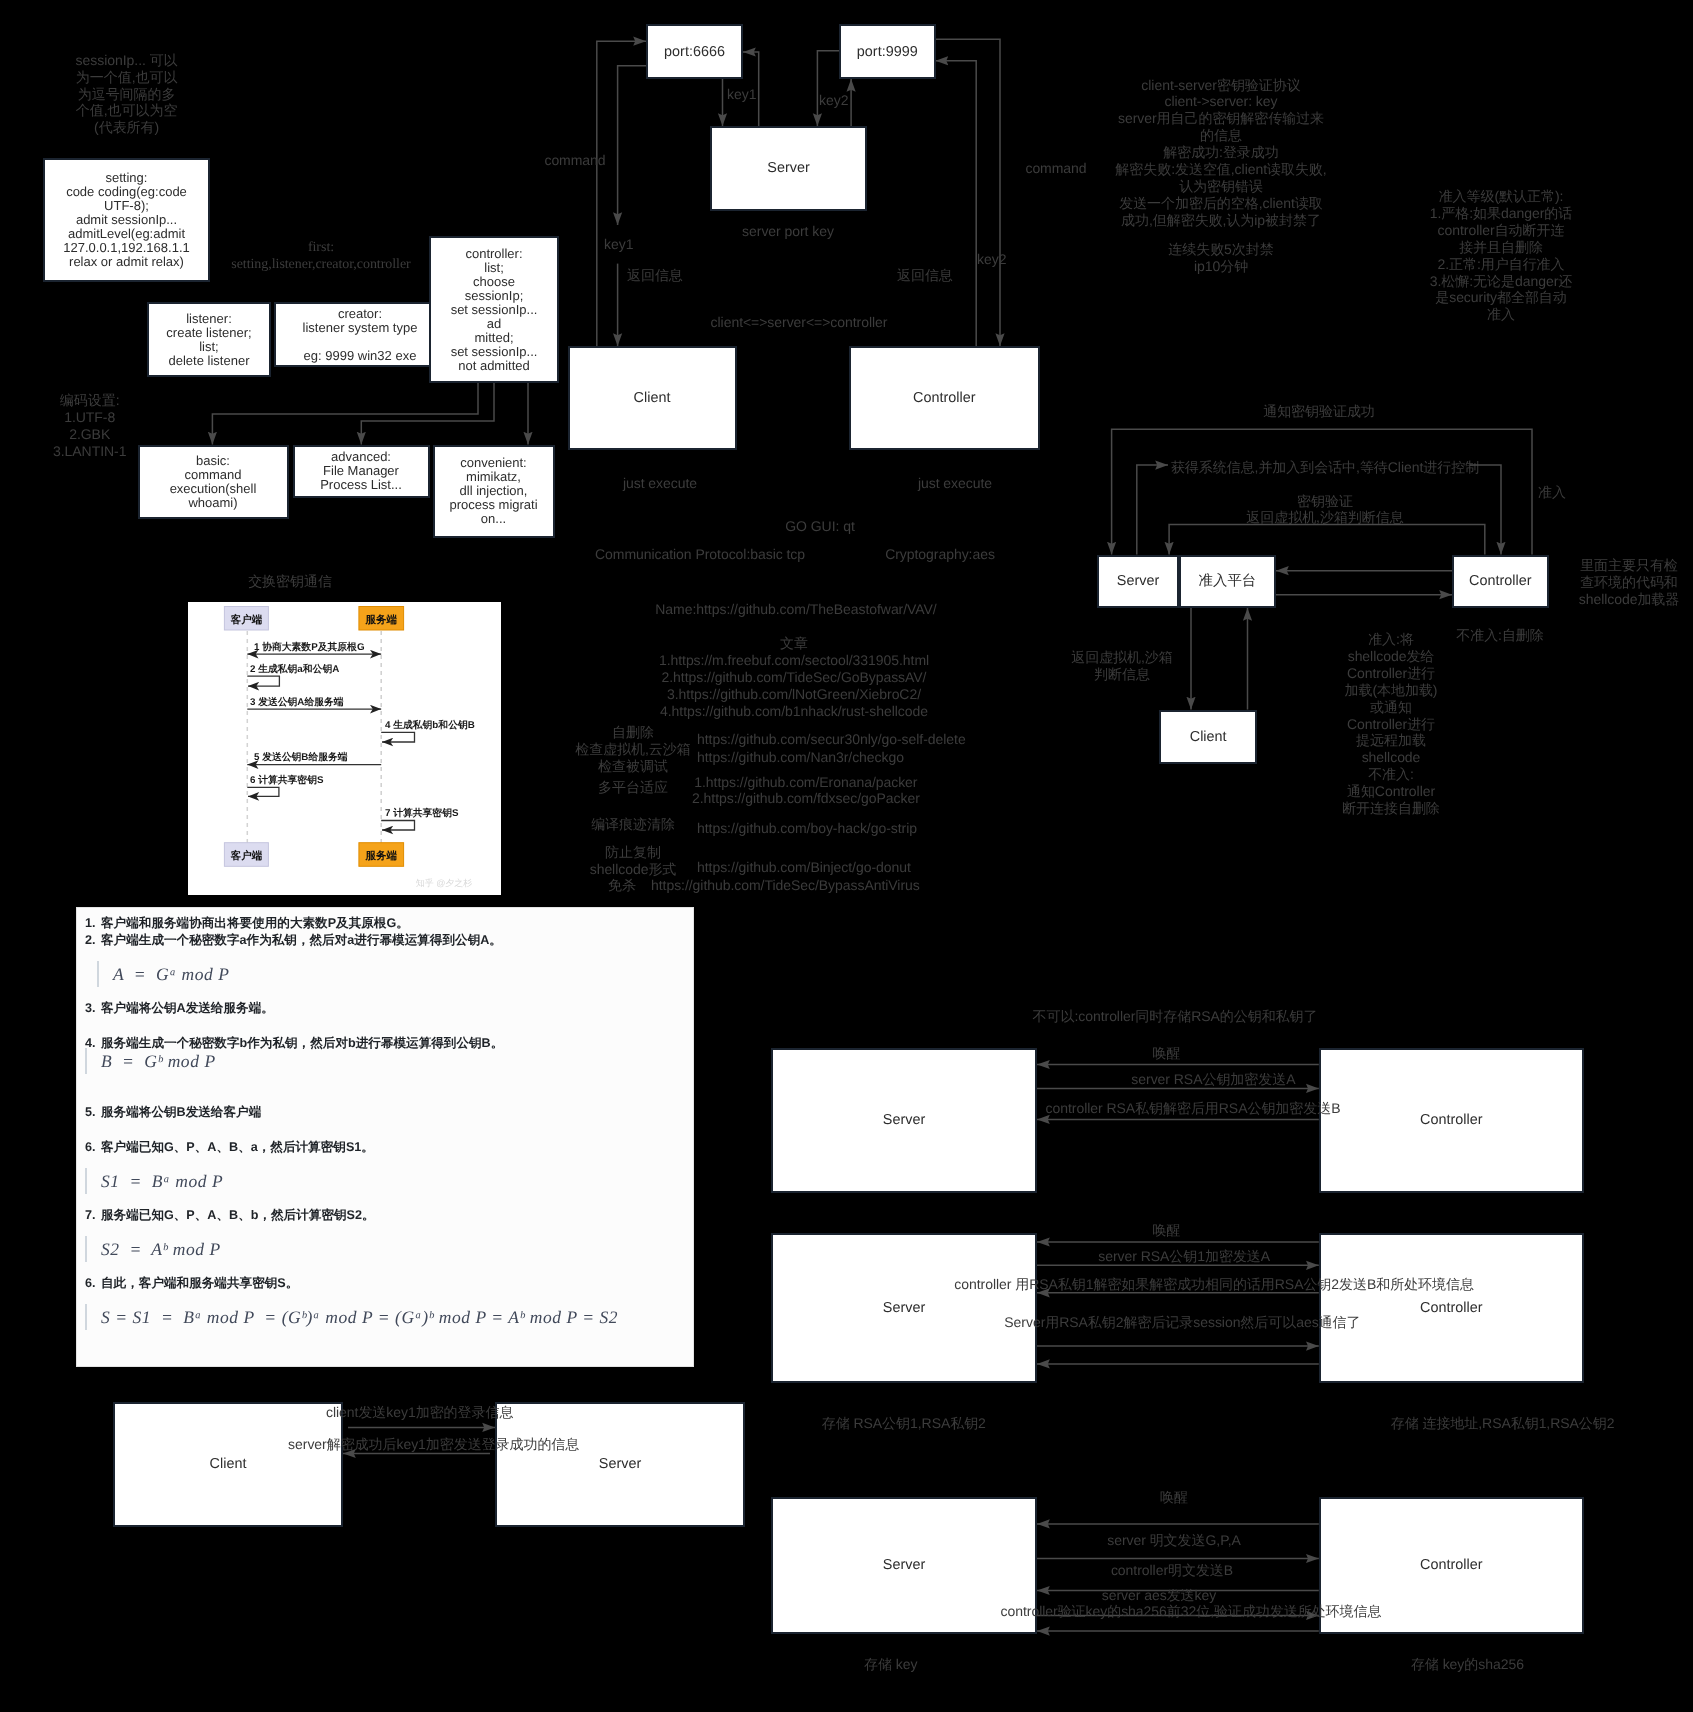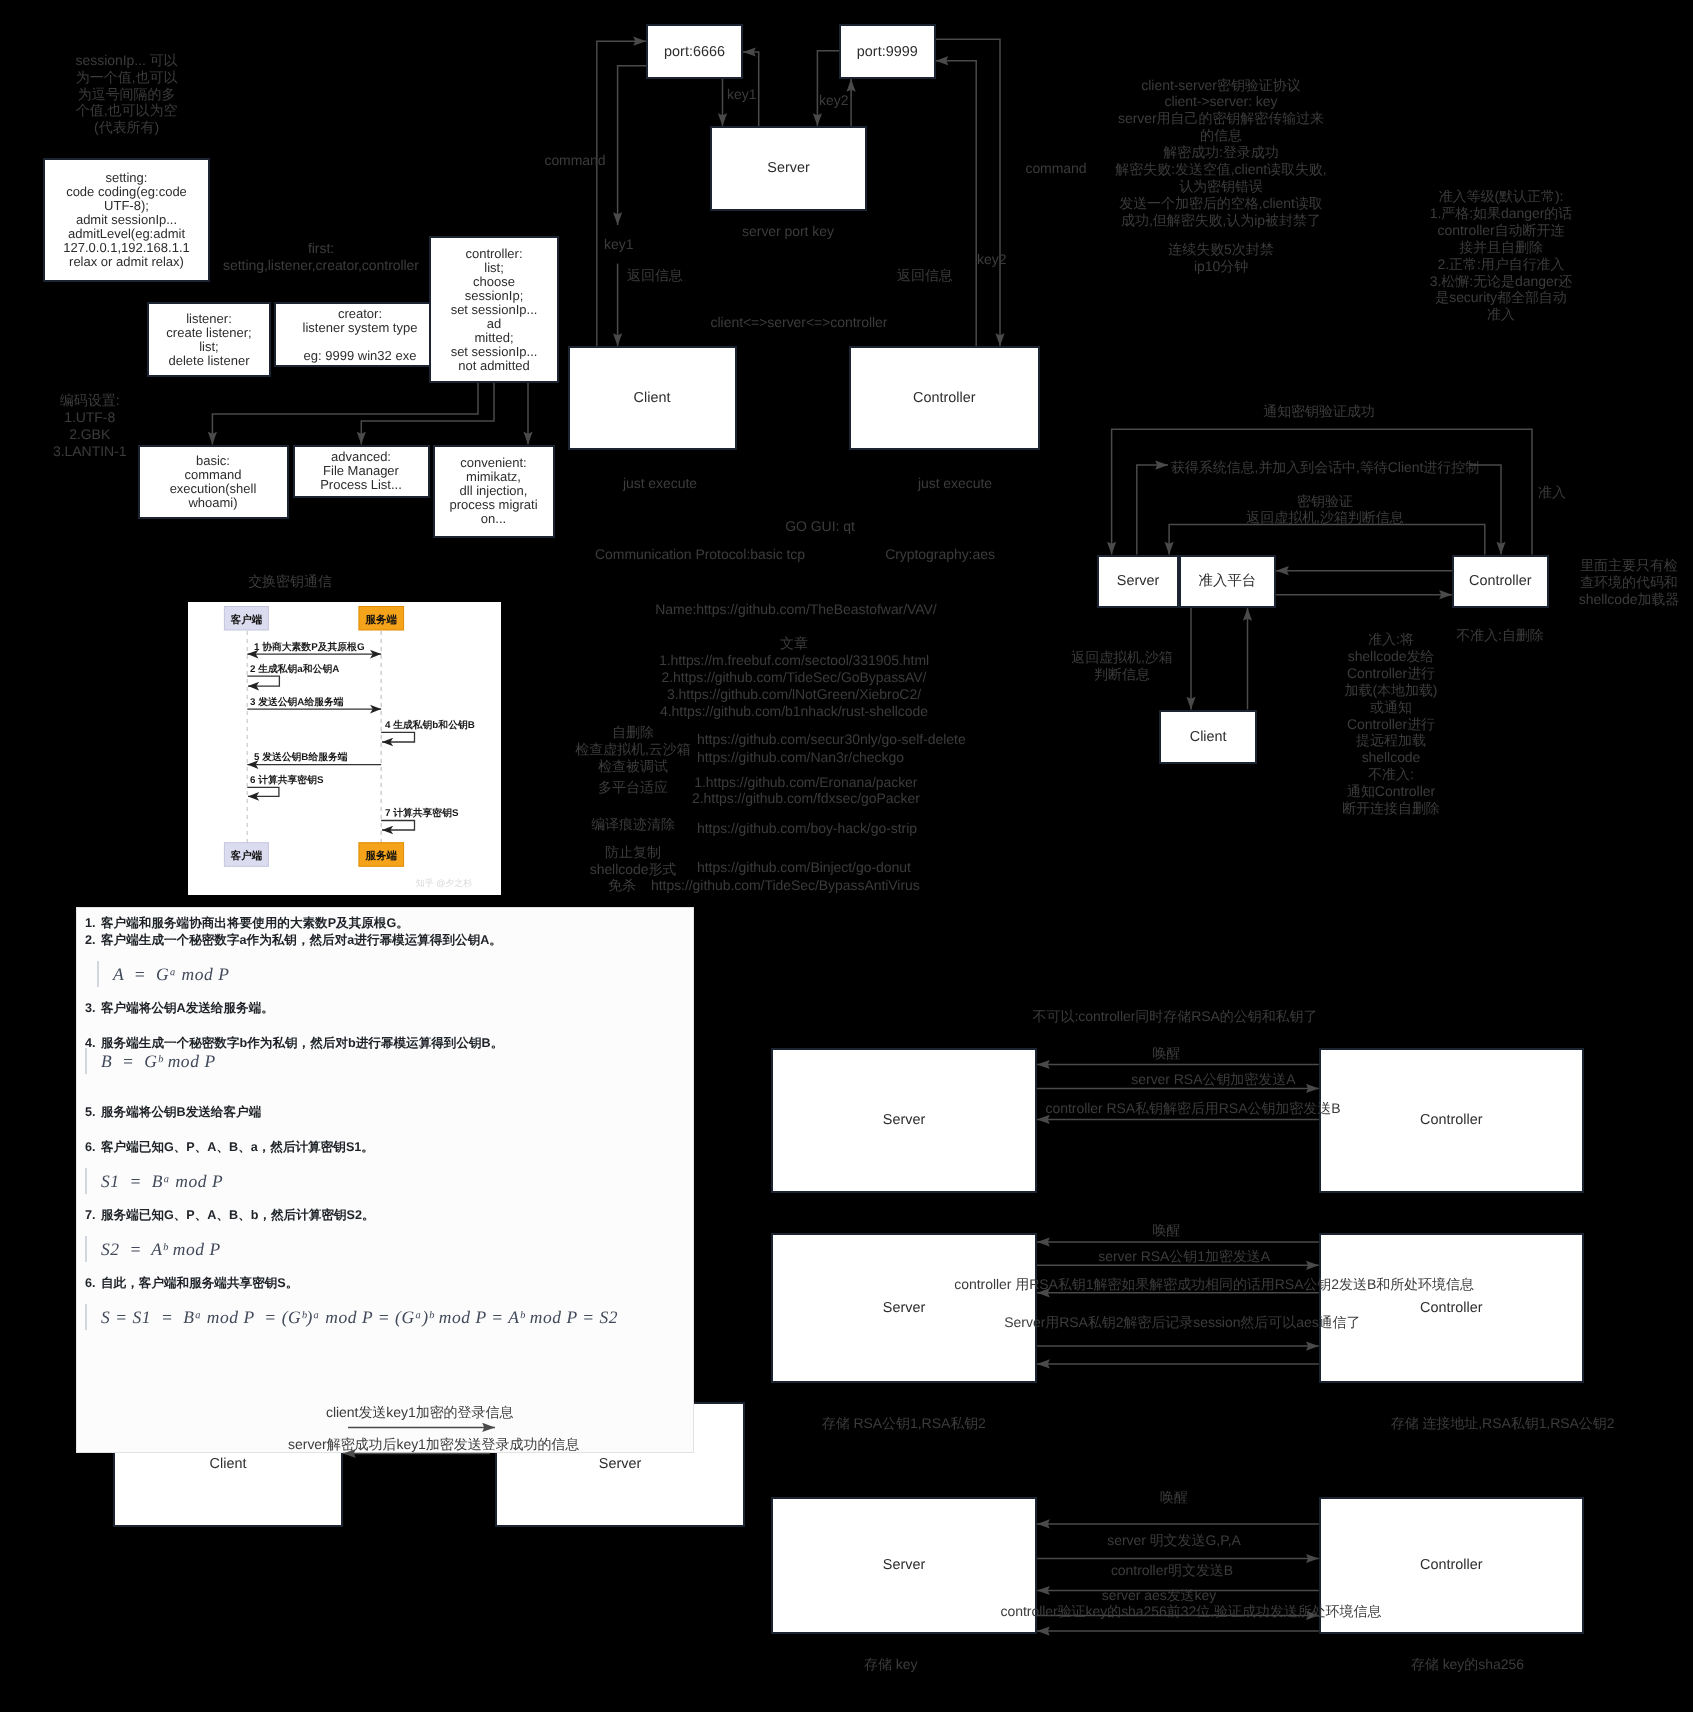--- a/index.html
+++ b/index.html
@@ -127,21 +127,21 @@
 <div class="wbox lbl" style="left:771px;top:1233.3px;width:266px;height:150px;">Server</div>
 <div class="wbox lbl" style="left:1318.8px;top:1233.3px;width:265px;height:150px;">Controller</div>
 <div class="wbox lbl" style="left:771px;top:1496.5px;width:266px;height:137px;">Server</div>
 <div class="wbox lbl" style="left:1318.8px;top:1496.5px;width:265px;height:137px;">Controller</div>
 
 <div class="note nw ctr" style="left:126.6px;top:51.7px;">sessionIp... 可以
 为一个值,也可以
 为逗号间隔的多
 个值,也可以为空
 (代表所有)</div>
-<div class="note nw ctr" style="left:321.0px;top:240.1px;">first:
+<div class="note nw ctr" style="left:321.0px;top:240.1px;font-family:Liberation Serif, serif;">first:
 setting,listener,creator,controller</div>
 <div class="note nw ctr" style="left:89.7px;top:392.3px;">编码设置:
 1.UTF-8
 2.GBK
 3.LANTIN-1</div>
 
 <div class="note nw ctr" style="left:575px;top:152px;">command</div>
 <div class="note nw ctr" style="left:1056px;top:160px;">command</div>
 <div class="note nw" style="left:727px;top:86px;">key1</div>
 <div class="note nw" style="left:819px;top:92px;">key2</div>
@@ -223,21 +223,21 @@
 <div class="note nw" style="left:697px;top:858.5px;">https://github.com/Binject/go-donut</div>
 <div class="note nw" style="left:608px;top:876.5px;">免杀</div>
 <div class="note nw" style="left:651px;top:876.5px;">https://github.com/TideSec/BypassAntiVirus</div>
 
 <div class="note nw ctr" style="left:1175px;top:1008px;">不可以:controller同时存储RSA的公钥和私钥了</div>
 <div class="note nw ctr" style="left:903.8px;top:1414.6px;">存储 RSA公钥1,RSA私钥2</div>
 <div class="note nw ctr" style="left:1502.6px;top:1414.6px;">存储 连接地址,RSA私钥1,RSA公钥2</div>
 <div class="note nw ctr" style="left:890.8px;top:1655.5px;">存储 key</div>
 <div class="note nw ctr" style="left:1467.4px;top:1655.5px;">存储 key的sha256</div>
 
-<div class="mathbox" style="left:76px;top:907px;width:618px;height:546px;">
+<div class="mathbox" style="left:76px;top:907px;width:618px;height:460px;">
   <div class="mrow" style="top:7px;">
     <span class="mnum">1.</span><span class="mtxt">客户端和服务端协商出将要使用的大素数P及其原根G。</span>
   </div>
   <div class="mrow" style="top:24px;">
     <span class="mnum">2.</span><span class="mtxt">客户端生成一个秘密数字a作为私钥，然后对a进行幂模运算得到公钥A。</span>
   </div>
   <div class="mform" style="top:52px;margin-left:12px;">
     <span class="mbar"></span>
         <i>A  =  Gᵃ mod P</i>
   </div>

